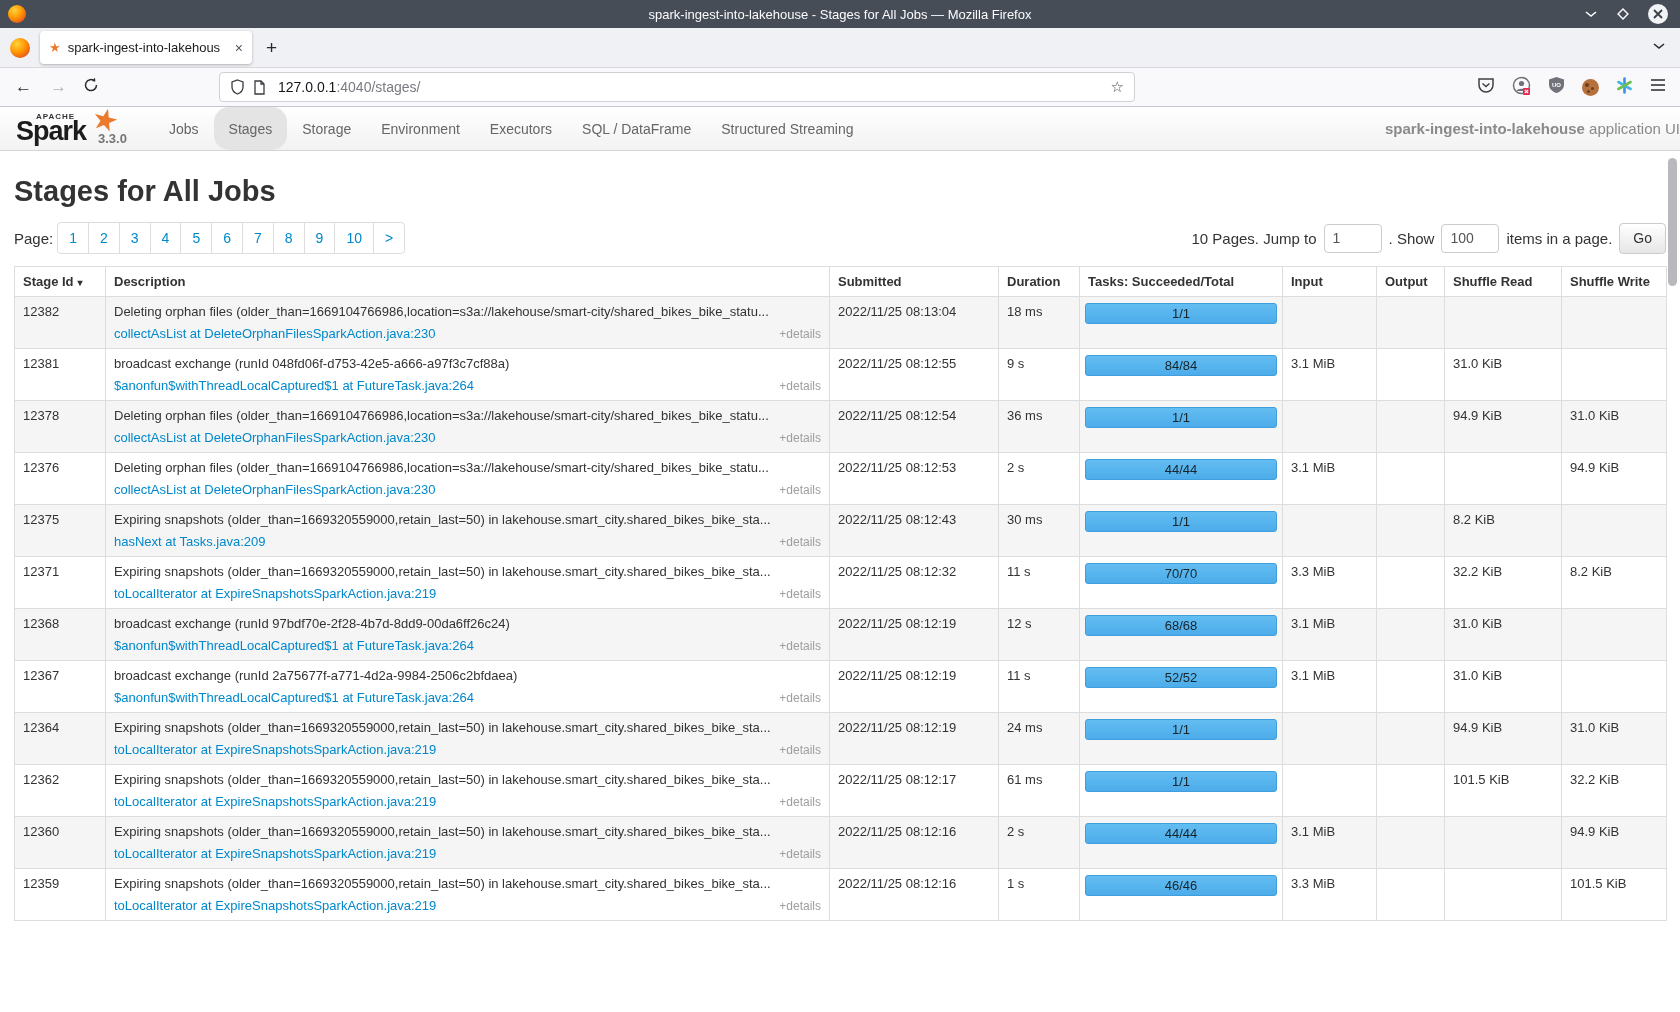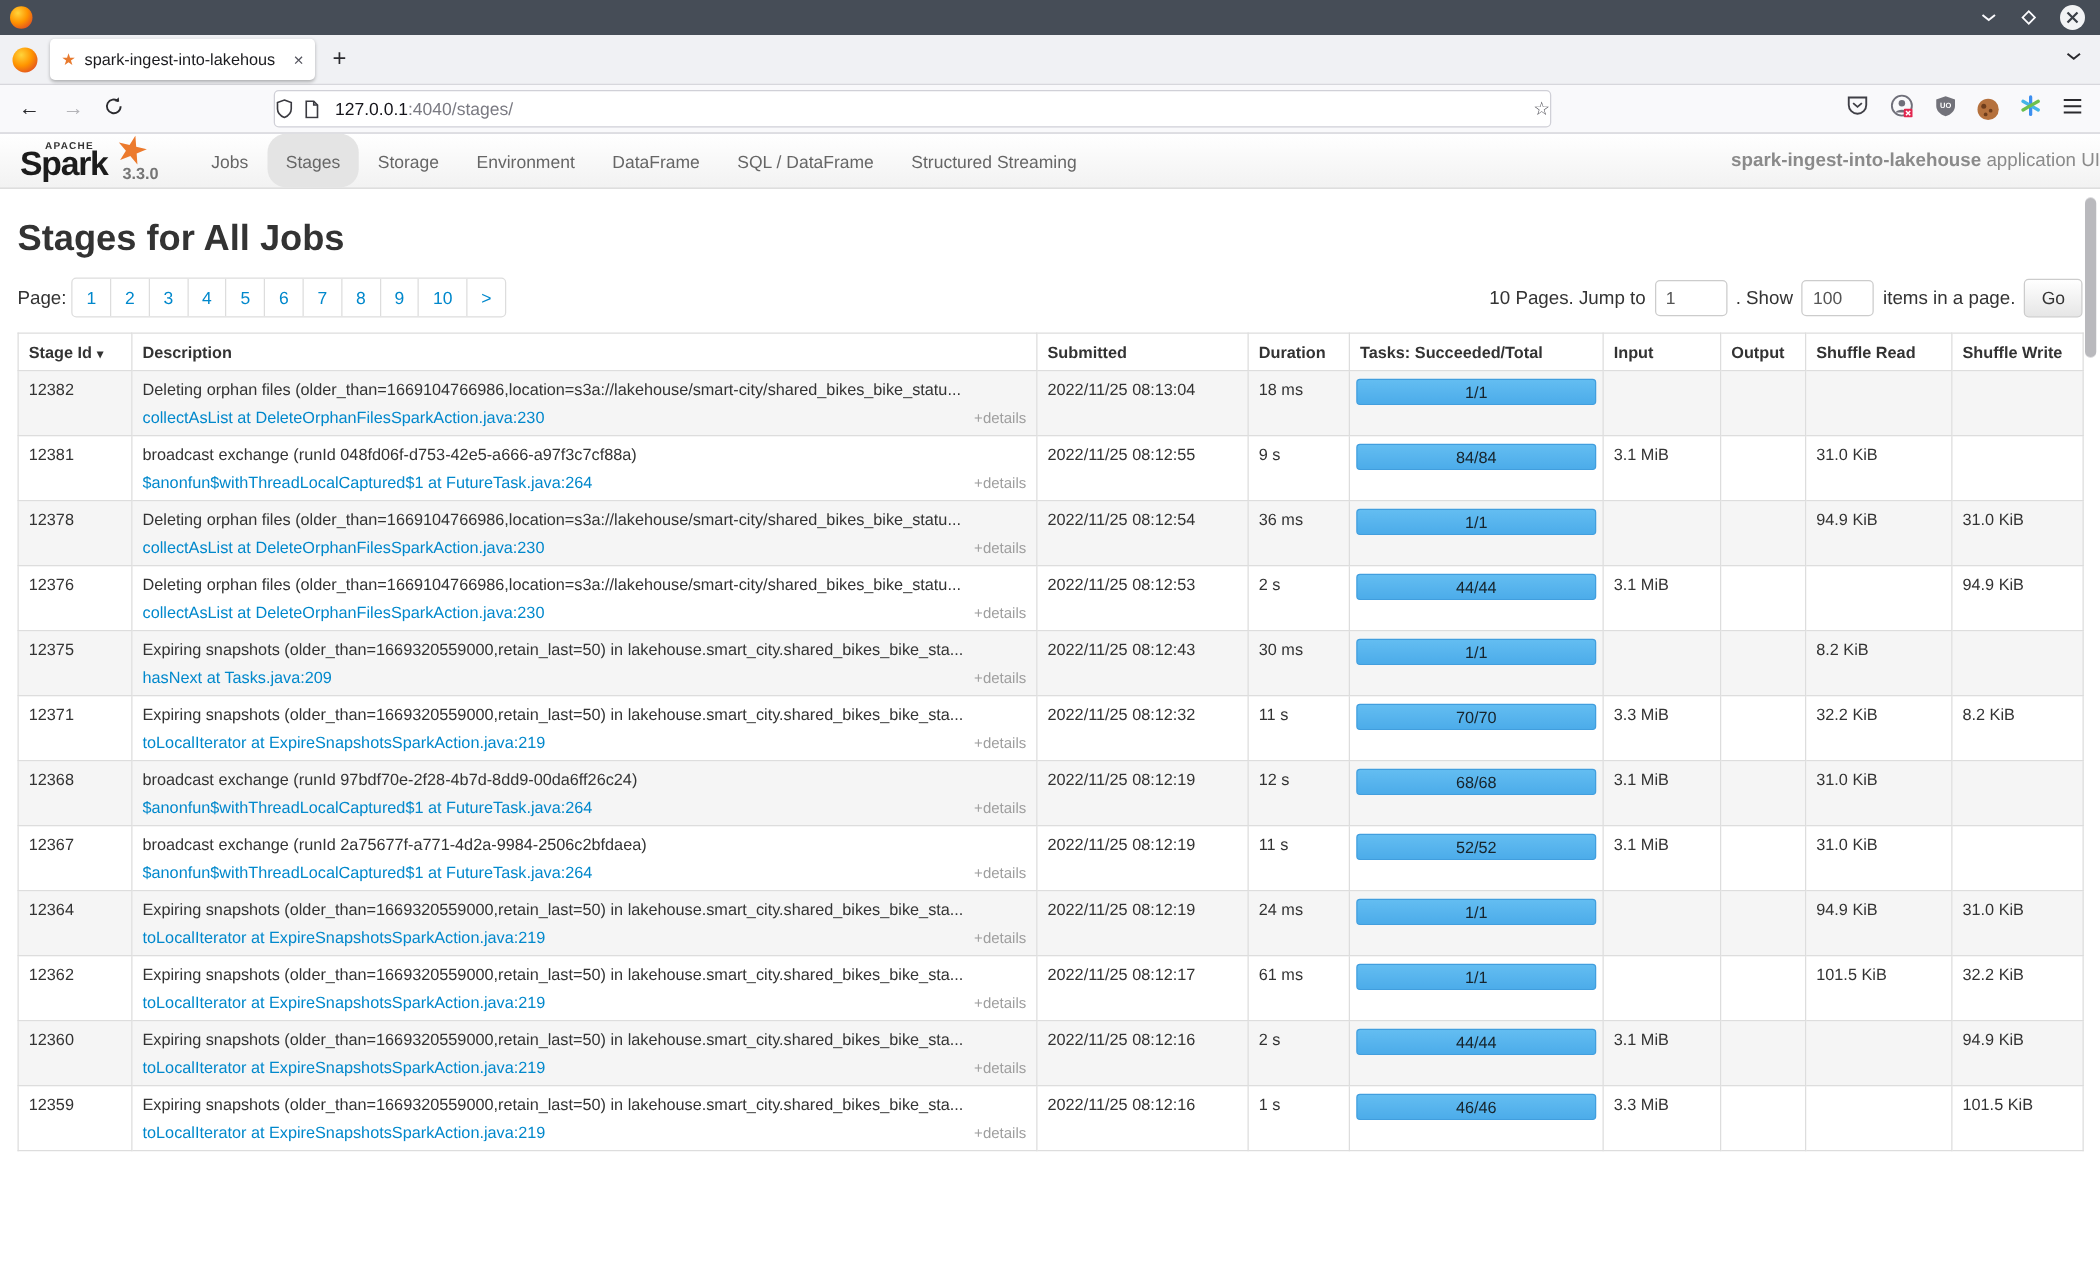--- a/index.html
+++ b/index.html
@@ -23,22 +23,22 @@
   .tab-label { flex:1; white-space:nowrap; overflow:hidden; }
   .tab-close { color:#55555f; font-size:14px; margin-left:6px; cursor:default; }
   .newtab { font-size:19px; color:#2a2a2e; margin-left:14px; line-height:19px; }
   .tabs-chevron { margin-left:auto; margin-right:14px; }
 
   .toolbar { height:39px; background:#f9f9fb; border-bottom:1px solid #c5c5cc; display:flex; align-items:center; }
   .nav-glyph { font-size:17px; color:#2a2a2e; margin-left:18px; }
   .nav-glyph.first { margin-left:15px; }
   .nav-glyph.disabled { color:#b4b4b8; }
   .reload-icon { margin-left:16px; }
-  .urlbar { width:1022px; height:30px; margin-left:120px; background:#fff; border:1px solid #d0d0d7; border-radius:4px;
-            display:flex; align-items:center; padding:0 0; font-size:14px; }
+  .urlbar { width:916px; height:30px; margin-left:120px; background:#fff; border:1px solid #d0d0d7; border-radius:4px;
+            display:flex; align-items:center; padding:0 10px; font-size:14px; }
   .url-host { color:#15141a; margin-left:4px; }
   .url-path { color:#7a7a82; }
   .url-star { margin-left:auto; color:#4a4a52; font-size:15px; }
   .urlbar svg { margin-right:8px; }
   .toolbar-icons { margin-left:auto; display:flex; align-items:center; gap:17px; padding-right:14px; }
   .ext-badge { position:relative; }
   .cookie { width:17px; height:17px; border-radius:50%; background:#b5713d; position:relative; }
   .cookie i { position:absolute; border-radius:50%; background:#6e3d1c; }
   .cookie i:nth-child(1){ width:4px;height:4px;left:3px;top:4px; }
   .cookie i:nth-child(2){ width:3px;height:3px;left:9px;top:8px; }
@@ -94,20 +94,21 @@
   .pbar { height:21px; border:1px solid #419ede; border-radius:3px; background:linear-gradient(#63bdf1,#4cacea);
           text-align:center; line-height:20px; color:#17242c; font-size:13px; }
 
   .scroll-thumb { position:fixed; right:3px; top:158px; width:9px; height:128px; background:#b9b9bd; border-radius:5px; }
 </style>
 </head>
 <body>
 
 <div class="titlebar">
   <div class="ff-badge"></div>
+  <div class="window-title">spark-ingest-into-lakehouse - Stages for All Jobs — Mozilla Firefox</div>
   <div class="win-controls">
     <span>
         <svg width="14" height="14" viewBox="0 0 14 14">
           <path d="M2 5 l5 4 5-4" fill="none" stroke="#fbfbfe" stroke-width="1.6"></path>
         </svg>
       </span>
     <span>
         <svg width="14" height="14" viewBox="0 0 14 14">
           <rect x="3.5" y="3.5" width="7" height="7" transform="rotate(45 7 7)" fill="none" stroke="#fbfbfe" stroke-width="1.4"></rect>
         </svg>
@@ -200,21 +201,21 @@
       <li class="active">
         <a href="#">Stages</a>
       </li>
       <li>
         <a href="#">Storage</a>
       </li>
       <li>
         <a href="#">Environment</a>
       </li>
       <li>
-        <a href="#">DataFrame</a>
+        <a href="#">Executors</a>
       </li>
       <li>
         <a href="#">SQL / DataFrame</a>
       </li>
       <li>
         <a href="#">Structured Streaming</a>
       </li>
     </ul>
   <div class="app-label"><b>spark-ingest-into-lakehouse</b><span> application UI</span></div>
 </div>

